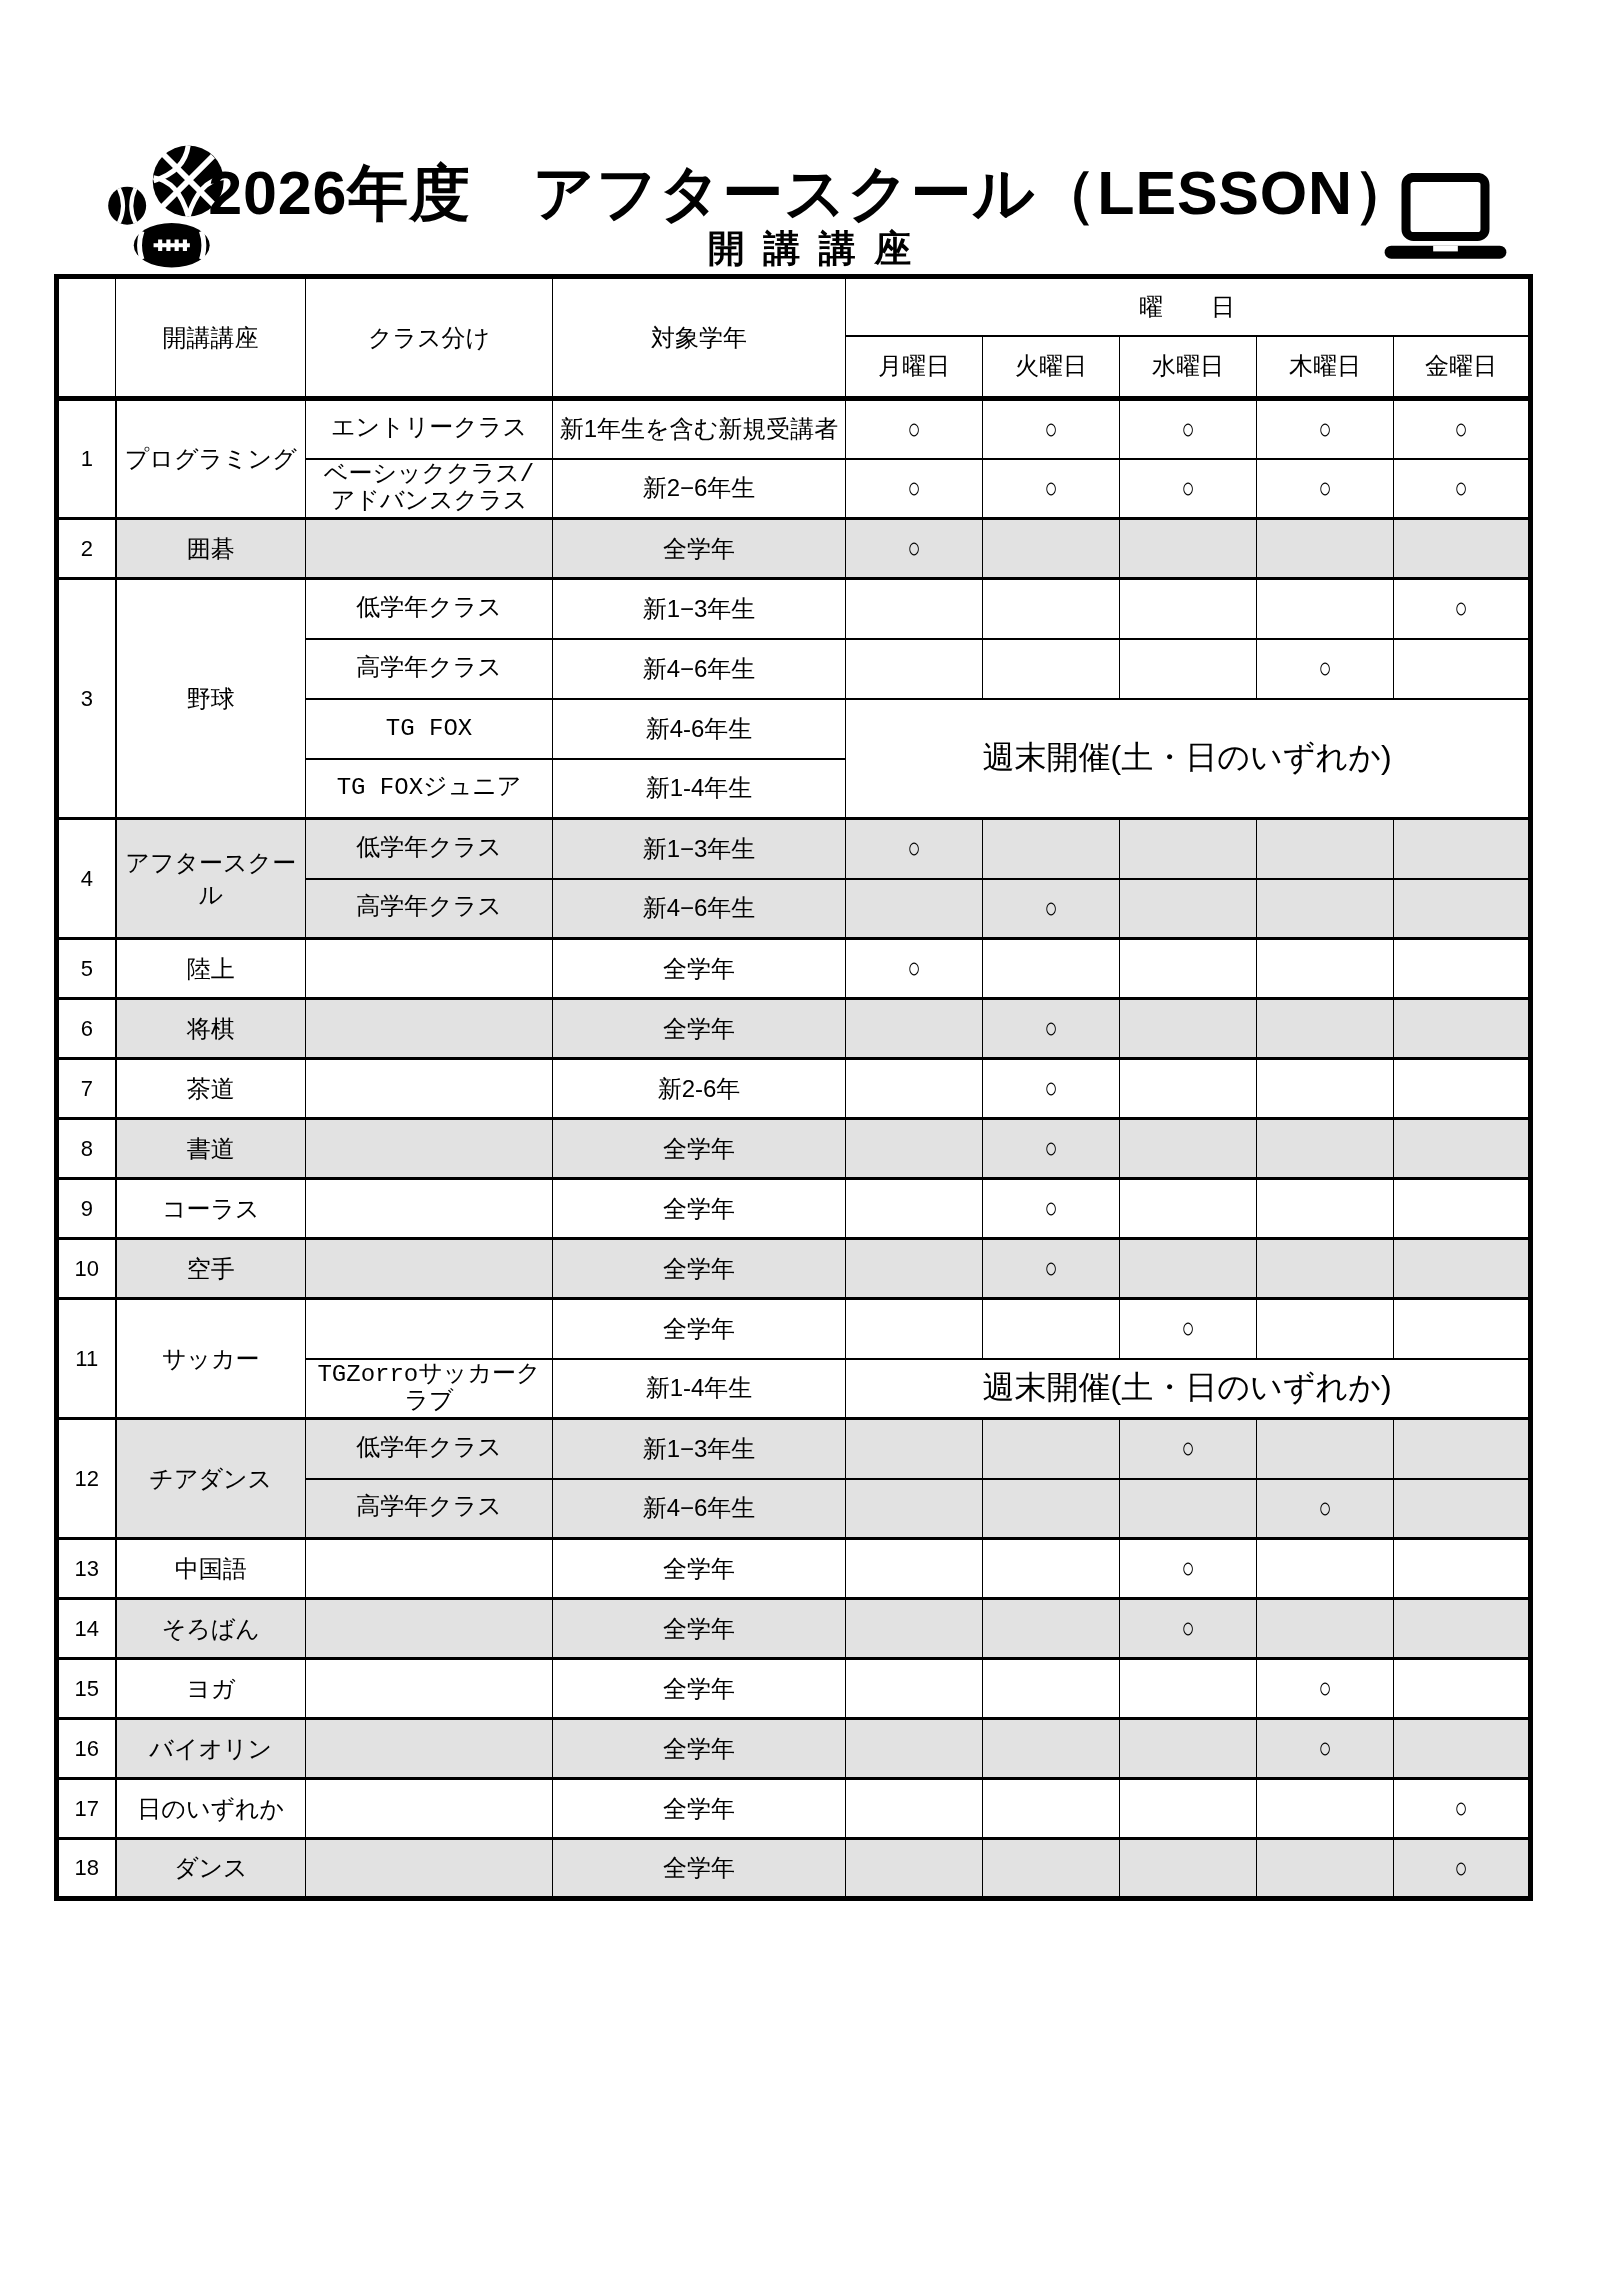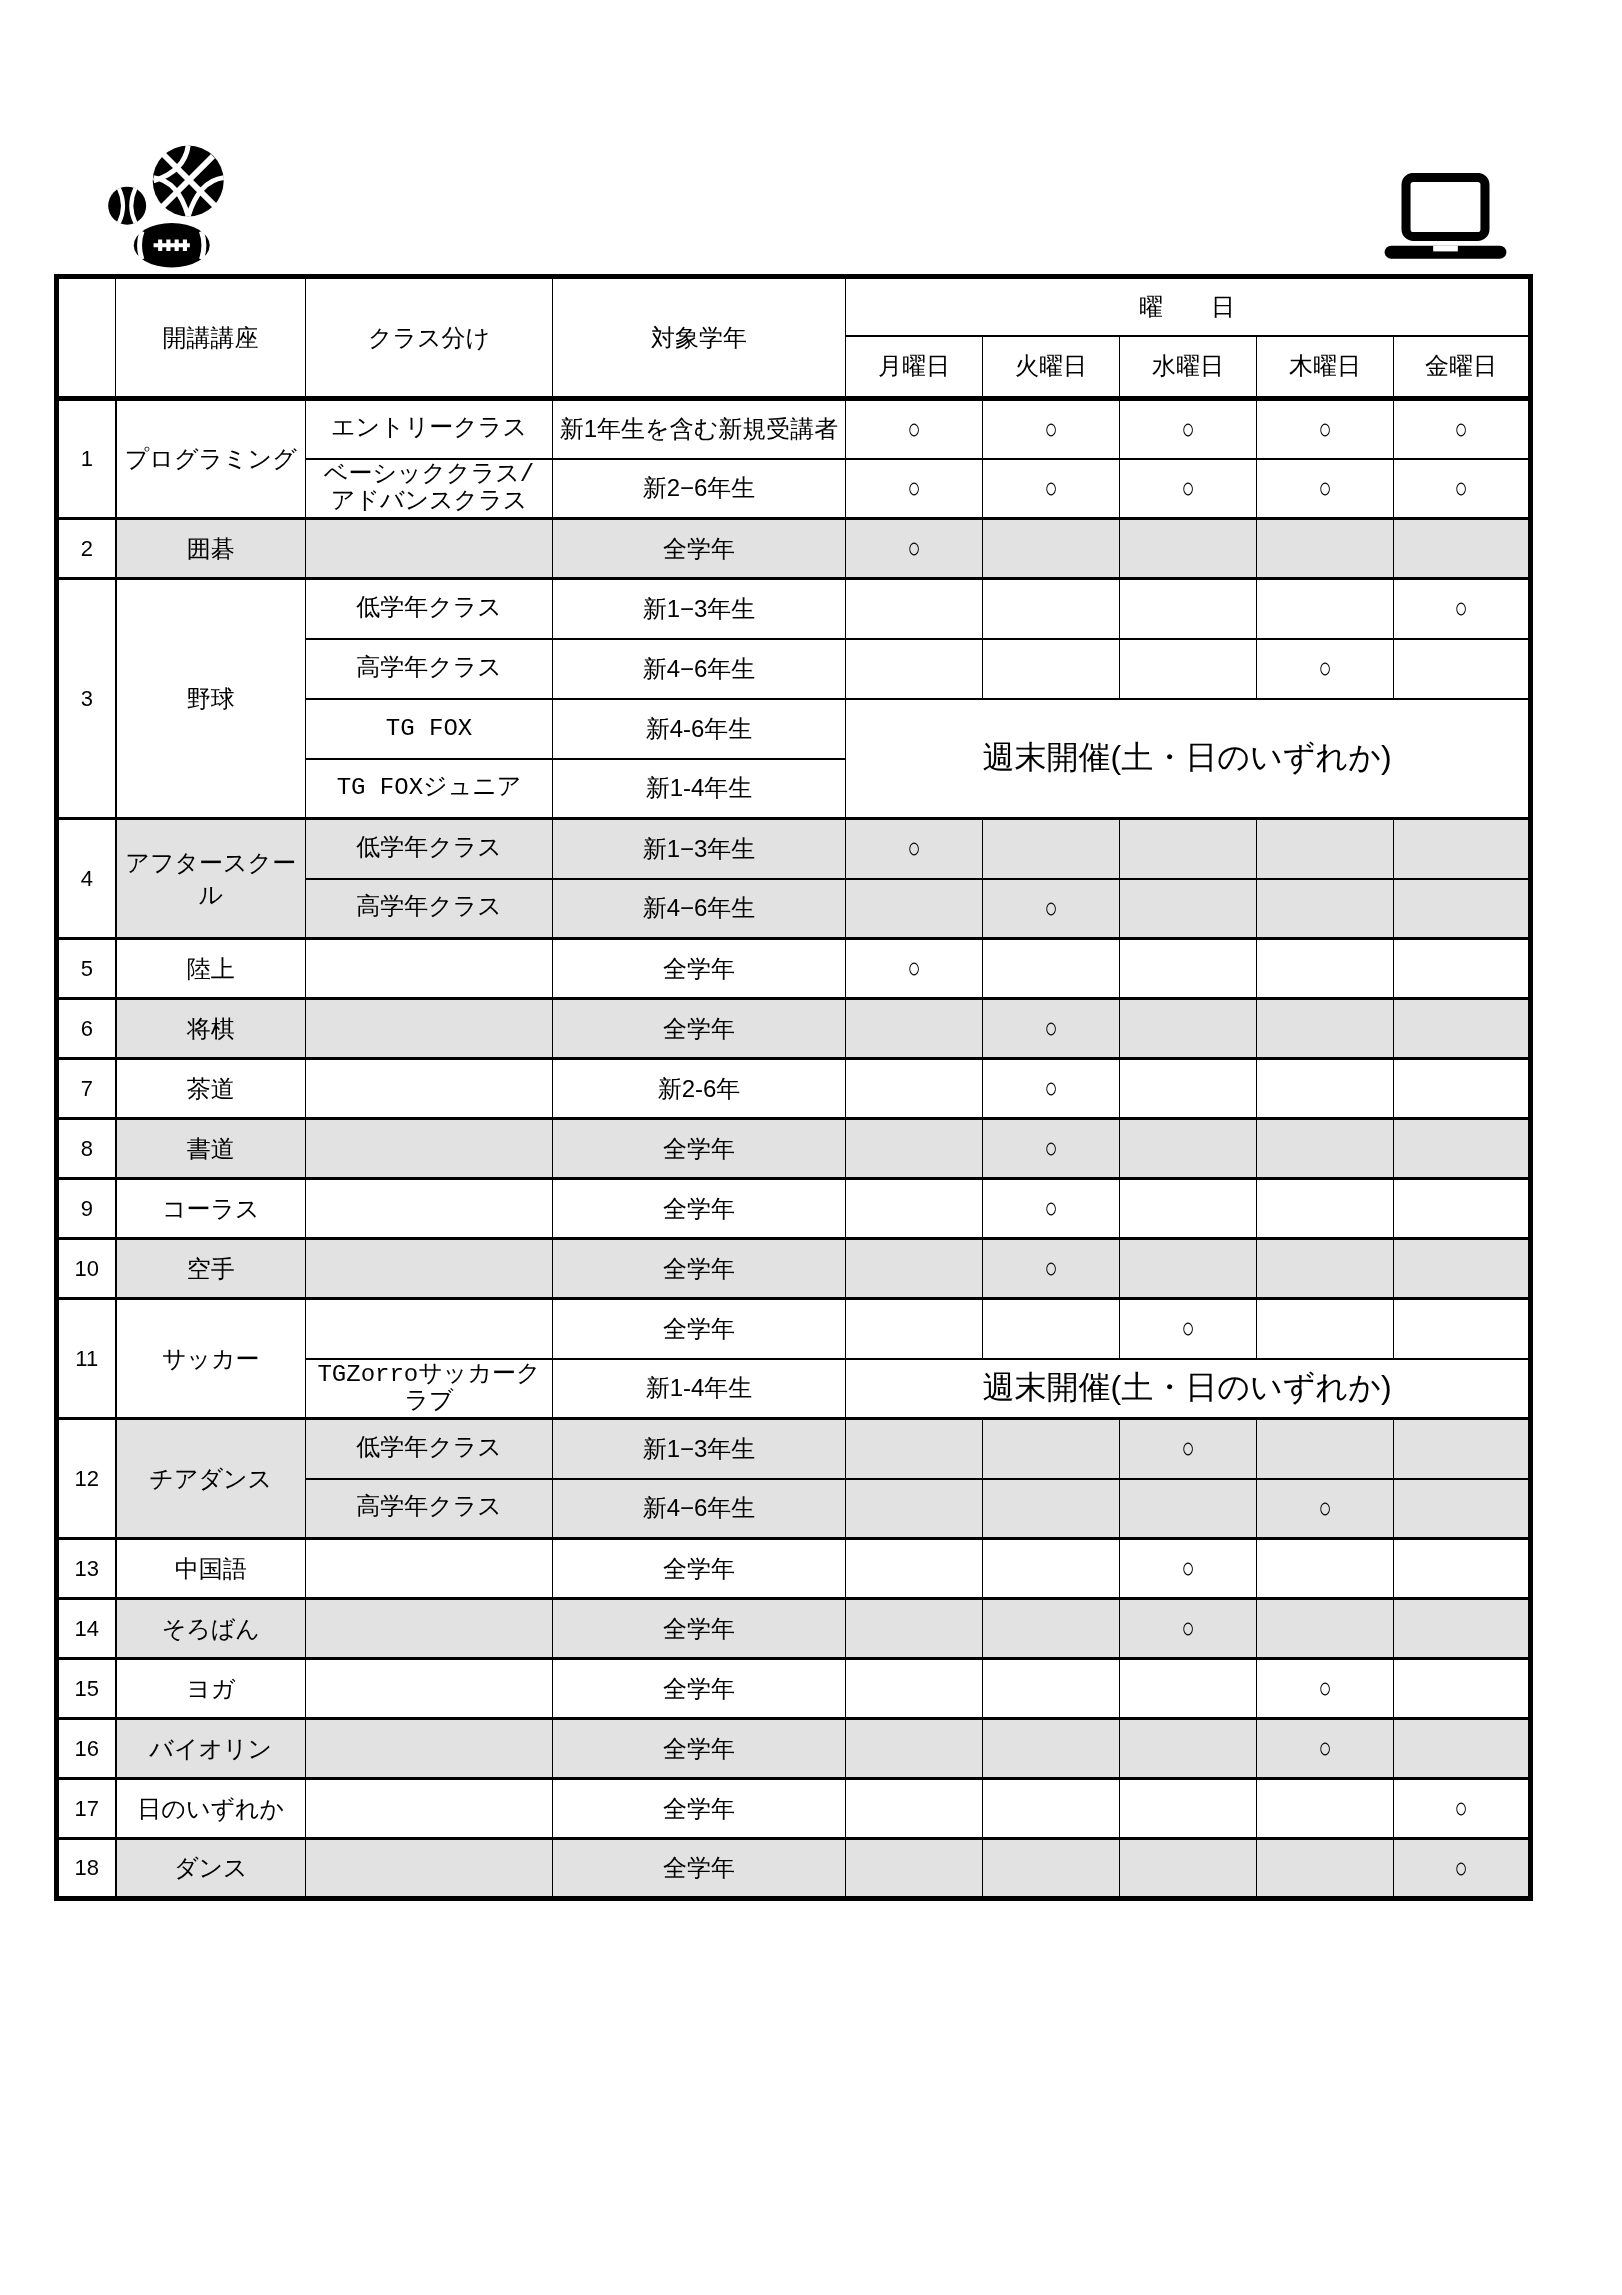--- a/index.html
+++ b/index.html
@@ -66,20 +66,22 @@
 
       <circle cx="28" cy="82" r="23" fill="#000"></circle>
       <path d="M18,61 Q 28,82 18,103 M38,61 Q 28,82 38,103" stroke="#fff" stroke-width="5" fill="none"></path>
 
       <ellipse cx="82" cy="130" rx="46" ry="27" fill="#000"></ellipse>
       <path d="M46,113 Q 40,130 46,147 M118,113 Q 124,130 118,147" stroke="#fff" stroke-width="6" fill="none"></path>
       <path d="M60,130 H104 M68,123 V137 M78,123 V137 M88,123 V137 M98,123 V137" stroke="#fff" stroke-width="5" fill="none"></path>
     </svg>
   </div>
 
+  <div class="title">2026年度　アフタースクール（LESSON）</div>
+  <div class="subtitle">開 講 講 座</div>
 
   <div class="laptop-icon">
     <svg width="125" height="91" viewBox="0 0 152 110">
       <rect x="28" y="5" width="96" height="72" rx="9" fill="none" stroke="#000" stroke-width="11"></rect>
       <rect x="2" y="88" width="148" height="16" rx="8" fill="#000"></rect>
       <rect x="61" y="88" width="30" height="7" fill="#fff"></rect>
     </svg>
   </div>
 
   <div class="schedule-wrap">

